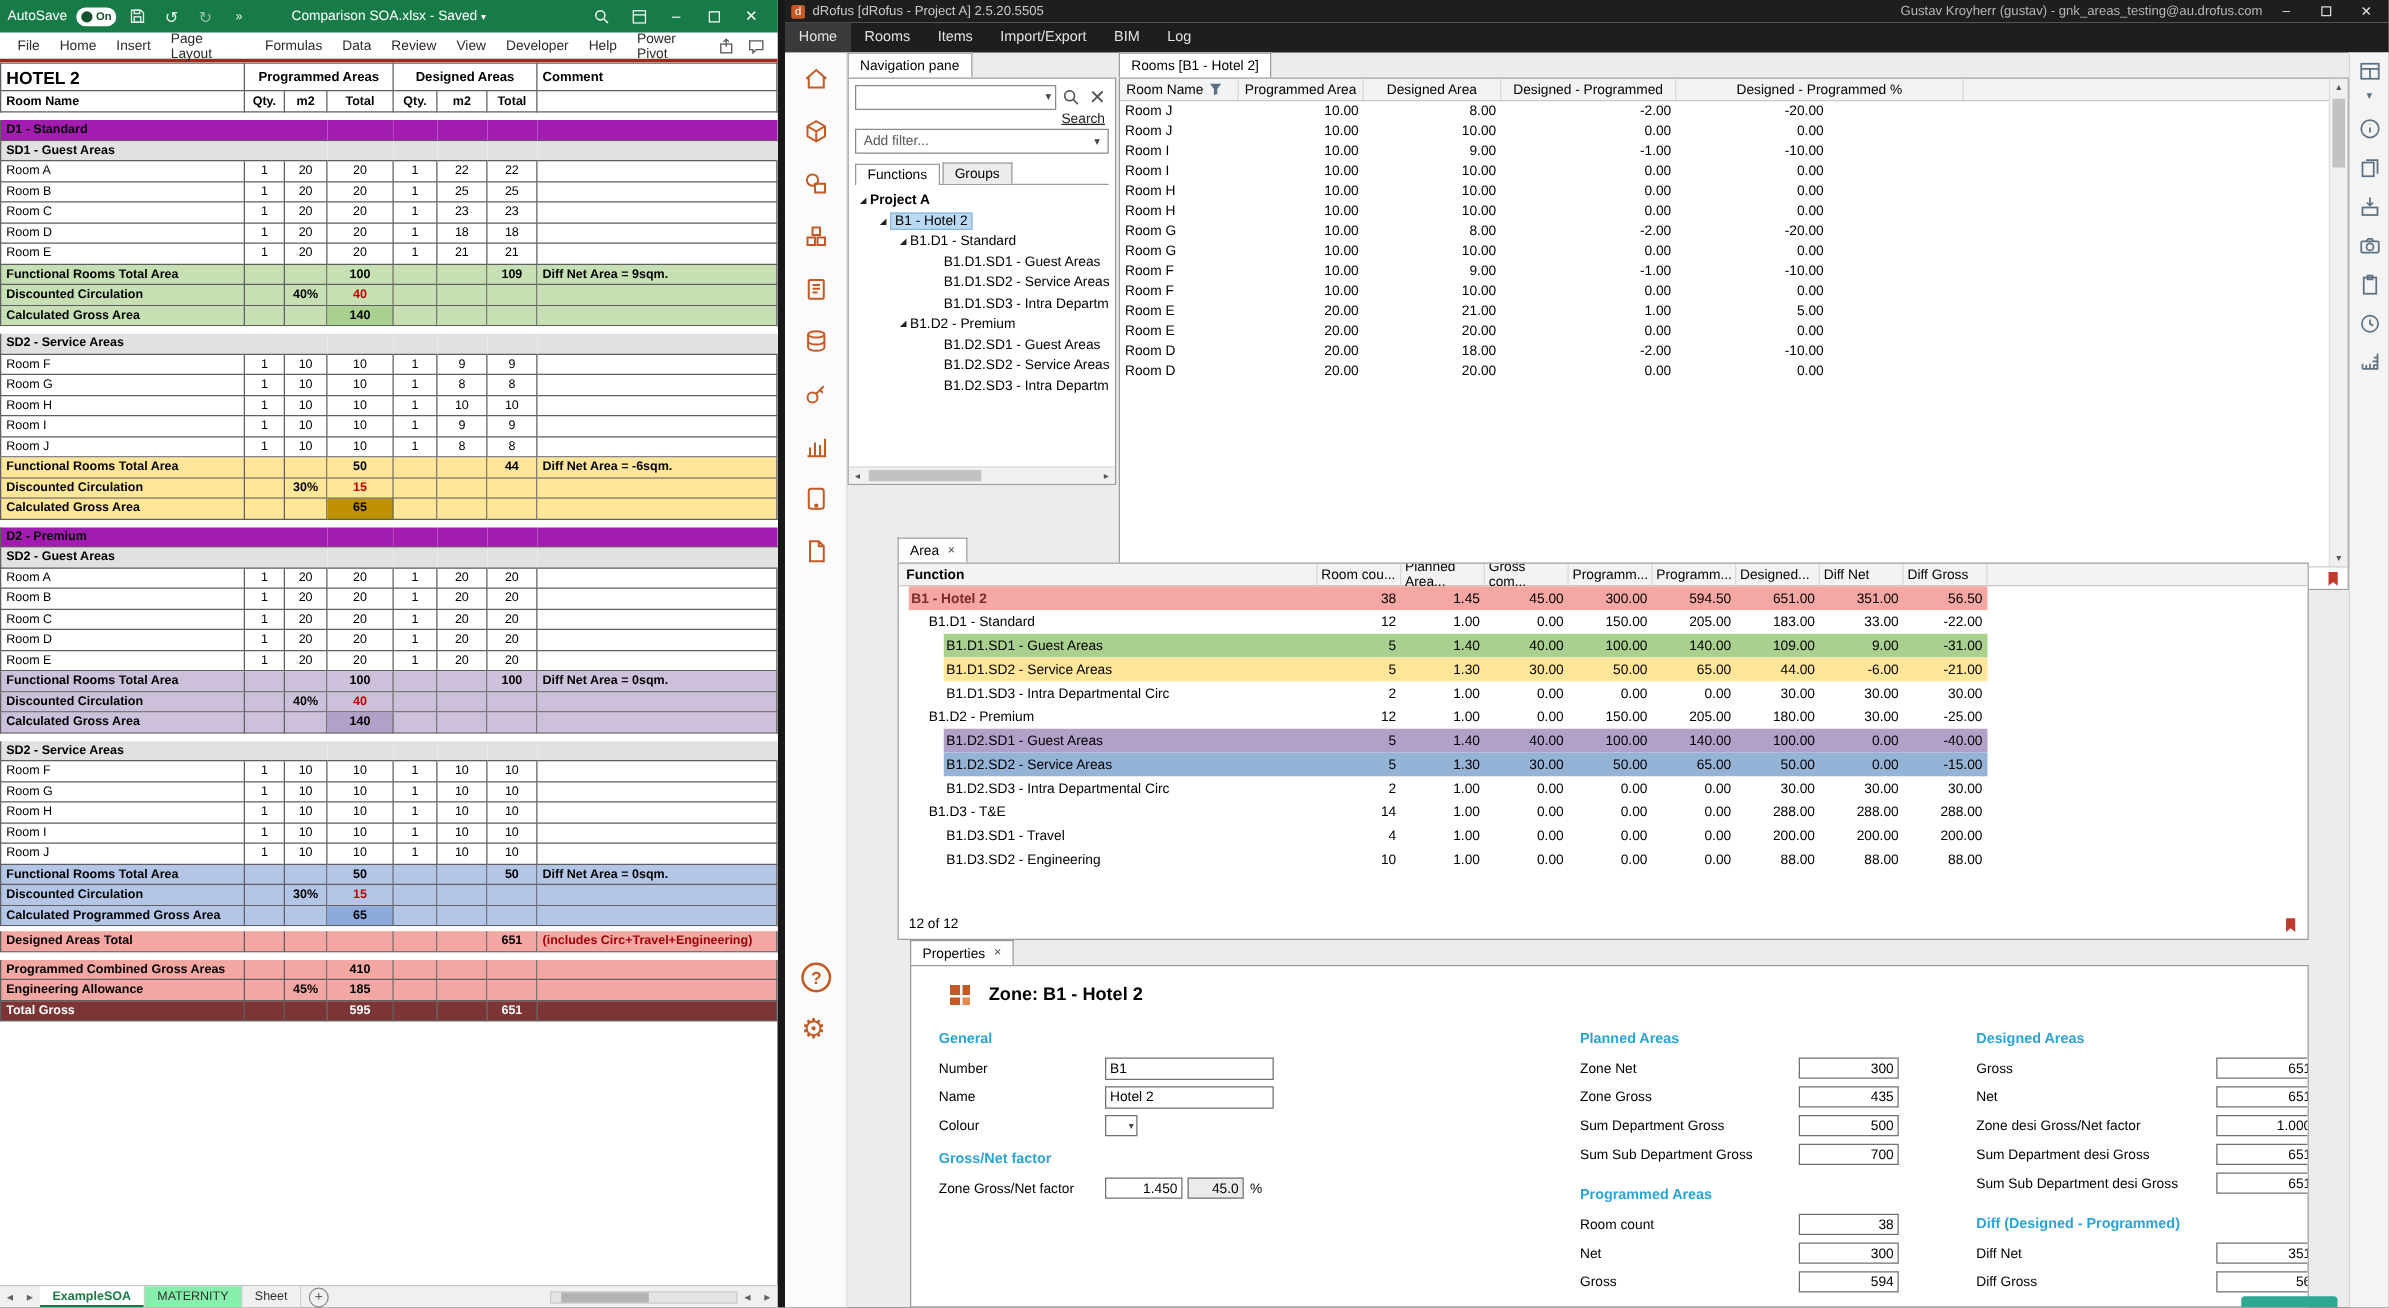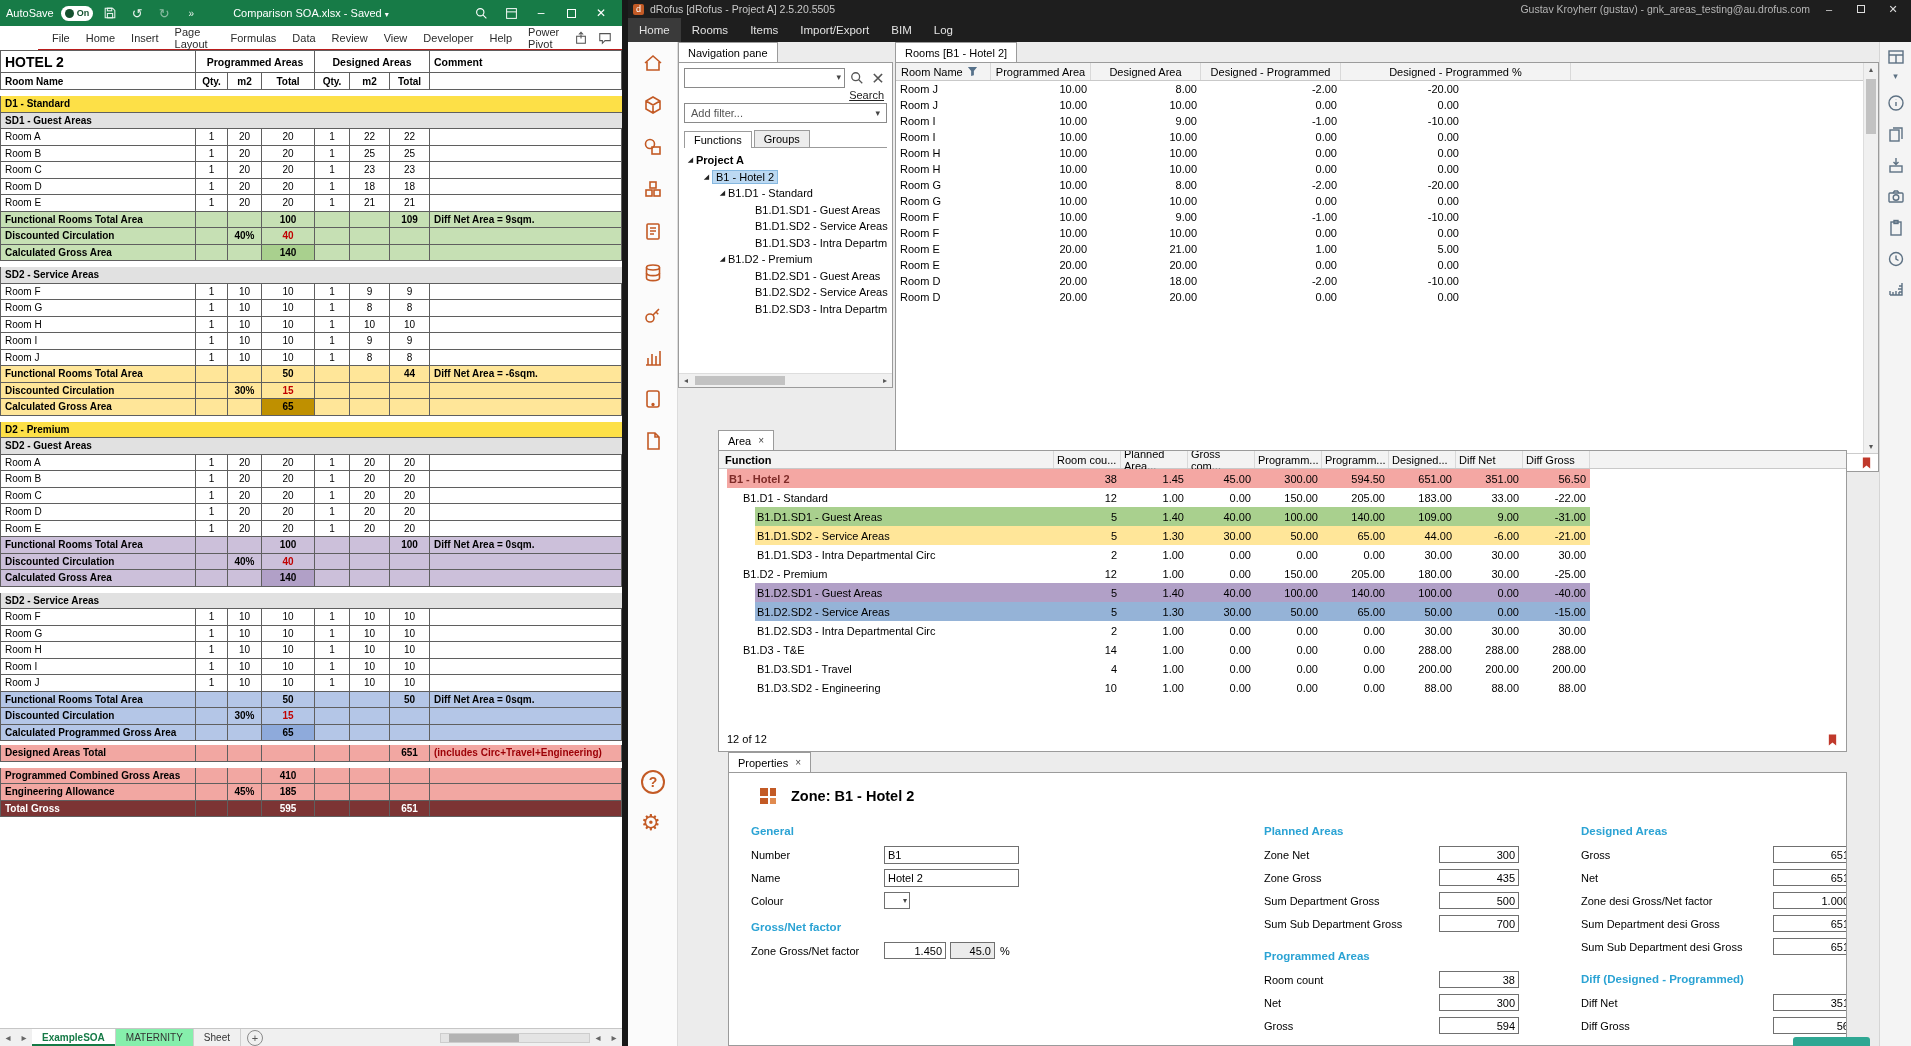--- a/index.html
+++ b/index.html
@@ -9,38 +9,38 @@
   
   #xl { position:absolute; left:0; top:0; width:622px; height:1046px; background:#fff; }
   .xtb { height:26px; background:#177b47; display:flex; align-items:center; color:#fff; font-size:11px; padding:0 6px; gap:7px; position:relative; }
   .xtoggle { background:#fff; color:#14512f; border-radius:8px; height:15px; display:flex; align-items:center; gap:3px; padding:0 4px; font-size:9px; font-weight:bold; }
   .xtoggle .dot { width:9px; height:9px; border-radius:50%; background:#14512f; }
   .xtbicon { width:20px; height:20px; display:flex; align-items:center; justify-content:center; font-size:13px; color:#e8f2ec; }
   .xtitle { position:absolute; left:0; right:0; text-align:center; pointer-events:none; font-size:11px; }
   .xtbright { margin-left:auto; display:flex; align-items:center; }
   .wbtn { width:30px; height:26px; display:flex; align-items:center; justify-content:center; color:#fff; font-size:12px; }
   .restore-box { width:9px; height:9px; border:1px solid #fff; }
-  .xrib { height:24px; background:#fff; border-bottom:1px solid #b91c1c; display:flex; align-items:center; font-size:11px; color:#2b2b2b; padding-left:6px;margin-left:38px; }
+  .xrib { height:24px; background:#fff; border-bottom:3px solid #b91c1c; display:flex; align-items:center; font-size:11px; color:#2b2b2b; padding-left:6px; }
   .rtab { padding:0 8px; height:100%; display:flex; align-items:center; }
   .xribicons { margin-left:auto; display:flex; gap:10px; padding-right:10px; }
 
   
   .xgrid { position:absolute; top:50px; left:0; width:622px; background:#fff; }
   .xrow { display:flex; height:16.5px; font-size:10px; align-items:stretch; background:#fff; }
   .xc { border-right:1px solid #5f5f5f; border-bottom:1px solid #5f5f5f; display:flex; align-items:center; justify-content:center; overflow:hidden; }
   .cn { width:196px; justify-content:flex-start; padding-left:4px; border-left:1px solid #5f5f5f; }
   .ca{width:32px}.cb{width:34px}.cc{width:53px}.cd{width:35px}.ce{width:40px}.cf{width:40px}
   .cg { flex:1; justify-content:flex-start; padding-left:4px; white-space:nowrap; }
   .trow { height:23px; } .trow .xc { border-top:1px solid #5f5f5f; }
   .t-name { font-weight:bold; font-size:14px; }
   .t-span { font-weight:bold; font-size:10.5px; }
   .hrow { height:17px; font-weight:bold; }
   .gap .xc, .gapthin .xc { border:none !important; background:#fff !important; }
   .gap { height:6px; } .gapthin { height:4px; }
-  .sec .xc { background:#fde047; font-weight:bold; }
+  .sec .xc { background:#a21caf; font-weight:bold; }
   .sub .xc { background:#e1e1e1; font-weight:bold; }
   .merge .xc { border-right:none; }
   .tot .xc, .disc .xc, .calc .xc { font-weight:bold; }
   .grn .xc { background:#c6e0b4; }
   .yel .xc { background:#ffe699; }
   .pur .xc { background:#ccc0da; }
   .blu .xc { background:#b4c6e7; }
   .disc .cc { color:#c00000; }
   .calc.grn .cc { background:#a9d08e; }
   .calc.yel .cc { background:#bf9000; }

